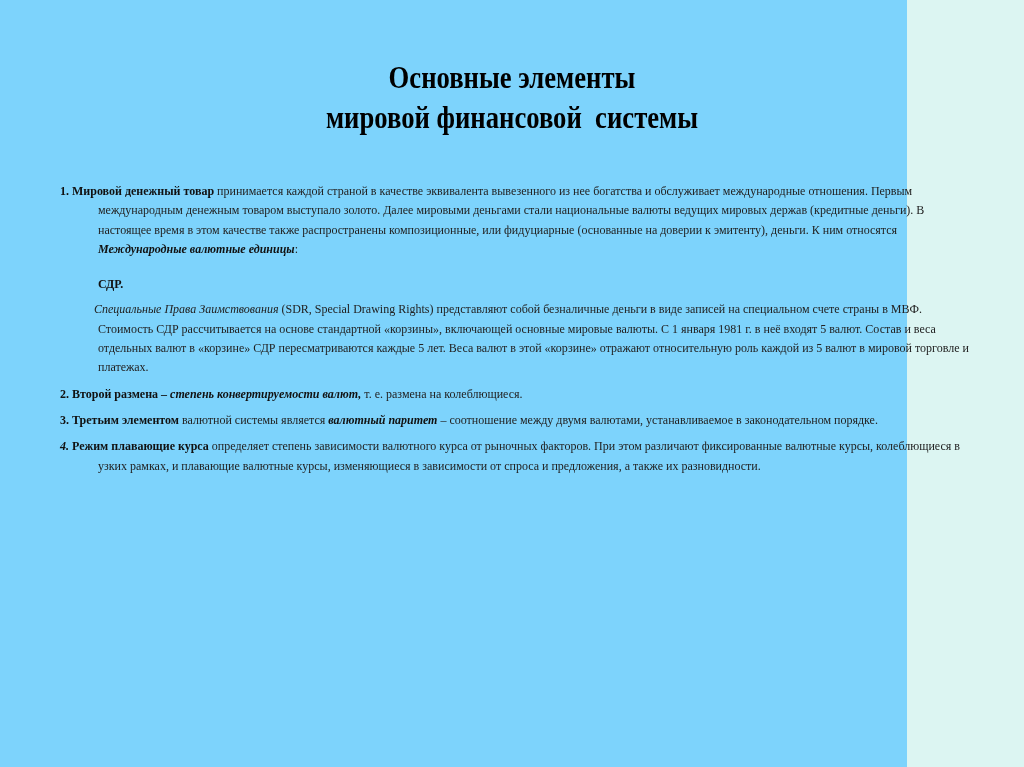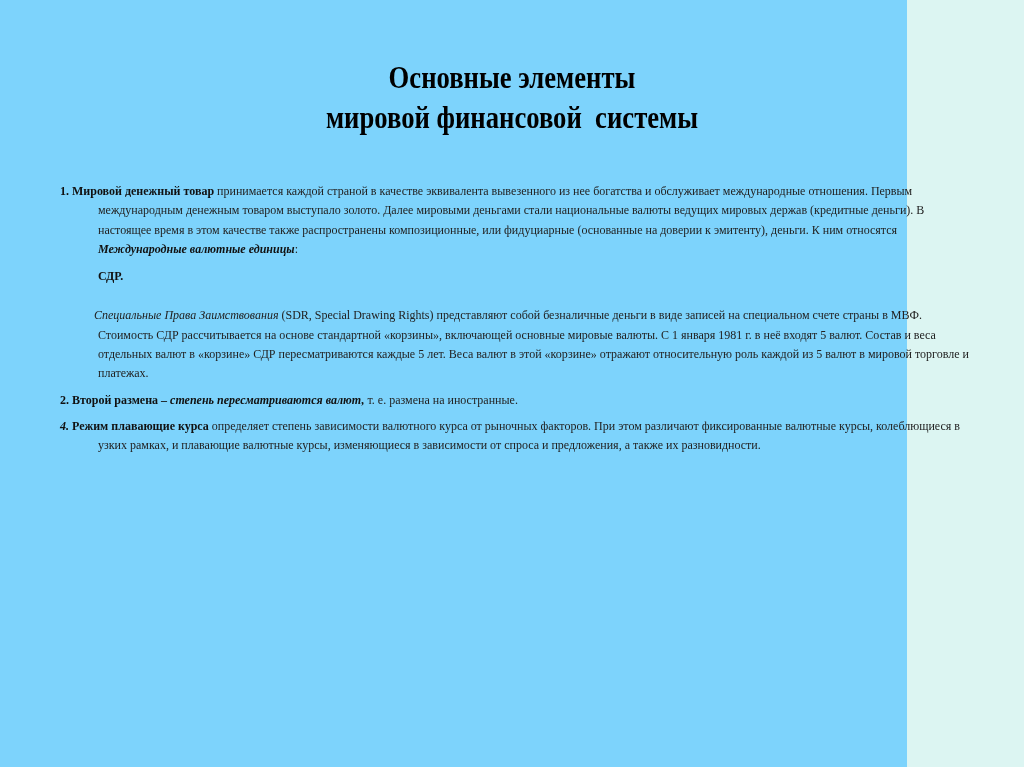--- a/index.html
+++ b/index.html
@@ -18,39 +18,40 @@
     transform:scaleX(0.86); transform-origin:center top;
   }
   .title div { white-space:pre; }
   .content {
     position:absolute; left:60px; top:182px; width:920px;
     font-size:12px; line-height:19.3px; color:#222;
   }
   .para { padding-left:38px; text-indent:-38px; margin:0; }
   .para.gap { margin-top:7px; }
   .sub { padding-left:38px; margin:0; }
-  .sub.sdr { margin-top:8px; font-weight:bold; color:#111; }
-  .sub.spec { margin-top:20px; text-indent:-4px; }
+  .sub.sdr { margin-top:16px; font-weight:bold; color:#111; }
+  .sub.spec { margin-top:6px; text-indent:-4px; }
   b { color:#111; }
   .bi { font-weight:bold; font-style:italic; color:#111; }
   i { font-style:italic; }
 </style>
 </head>
 <body>
 
 <div class="slide">
   <div class="title">
     <div>Основные элементы</div>
     <div>мировой финансовой  системы</div>
   </div>
 
   <div class="content">
     <p class="para"><b>1.</b> <b>Мировой денежный товар</b><span> принимается каждой страной в качестве эквивалента вывезенного из нее богатства и обслуживает международные отношения. Первым международным денежным товаром выступало золото. Далее мировыми деньгами стали национальные валюты ведущих мировых держав (кредитные деньги). В настоящее время в этом качестве также распространены композиционные, или фидуциарные (основанные на доверии к эмитенту), деньги. К ним относятся </span><span class="bi">Международные валютные единицы</span><span>:</span></p>
     <p class="sub sdr">СДР.</p>
     <p class="sub spec"><i>Специальные Права Заимствования</i><span> (SDR, Special Drawing Rights) представляют собой безналичные деньги в виде записей на специальном счете страны в МВФ. Стоимость СДР рассчитывается на основе стандартной «корзины», включающей основные мировые валюты. С 1 января 1981 г. в неё входят 5 валют. Состав и веса отдельных валют в «корзине» СДР пересматриваются каждые 5 лет. Веса валют в этой «корзине» отражают относительную роль каждой из 5 валют в мировой торговле и платежах.</span></p>
 
-    <p class="para gap"><b>2.</b> <b>Второй размена –</b><span class="bi"> степень пересматриваются валют,</span><span> т. е. размена на иностранные.</span></p>
+    <p class="para gap"><b>2.</b> <b>Второй размена –</b><span class="bi"> степень конвертируемости валют,</span><span> т. е. размена на колеблющиеся.</span></p>
 
+    <p class="para gap"><b>3.</b> <b>Третьим элементом</b><span> валютной системы  является </span><span class="bi">валютный паритет</span><span> – соотношение между двумя валютами, устанавливаемое в законодательном порядке.</span></p>
 
     <p class="para gap"><b class="bi">4.</b> <b>Режим плавающие курса</b><span> определяет степень зависимости валютного курса от рыночных факторов. При этом различают фиксированные валютные курсы, колеблющиеся в узких рамках, и плавающие валютные курсы, изменяющиеся в зависимости от спроса и предложения, а также их разновидности.</span></p>
 
   </div>
 </div>
 
 </body></html>

